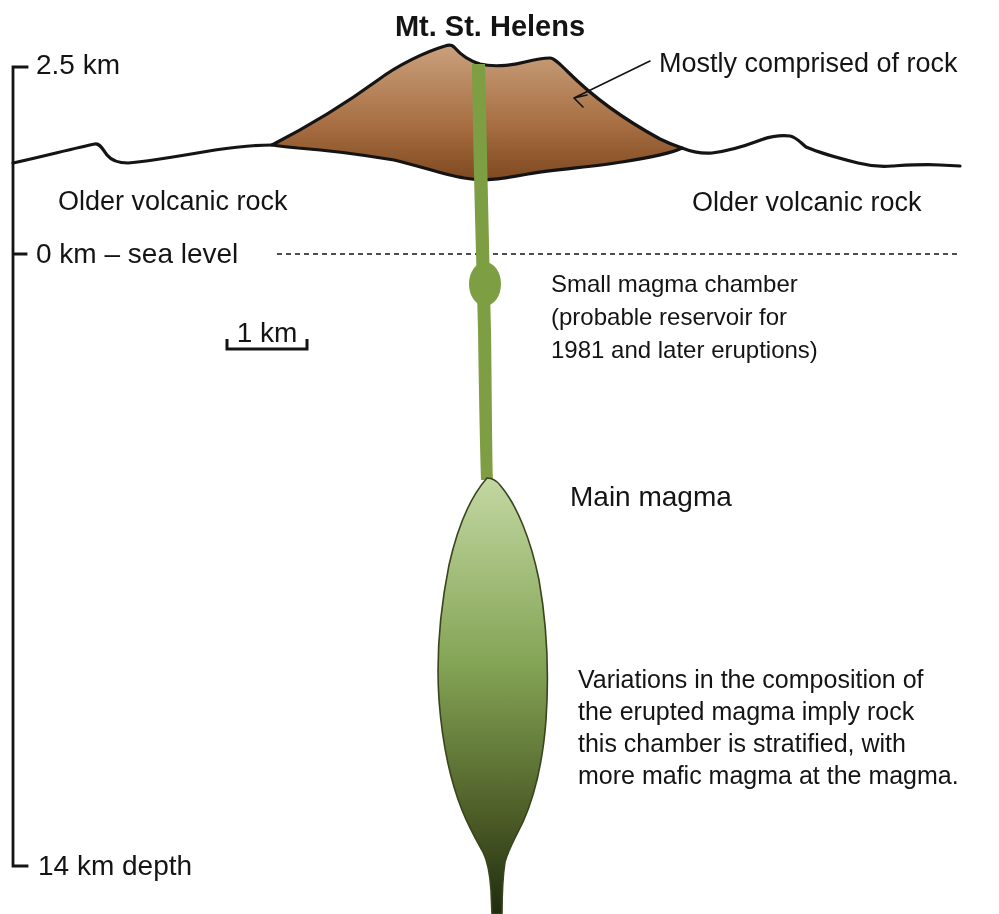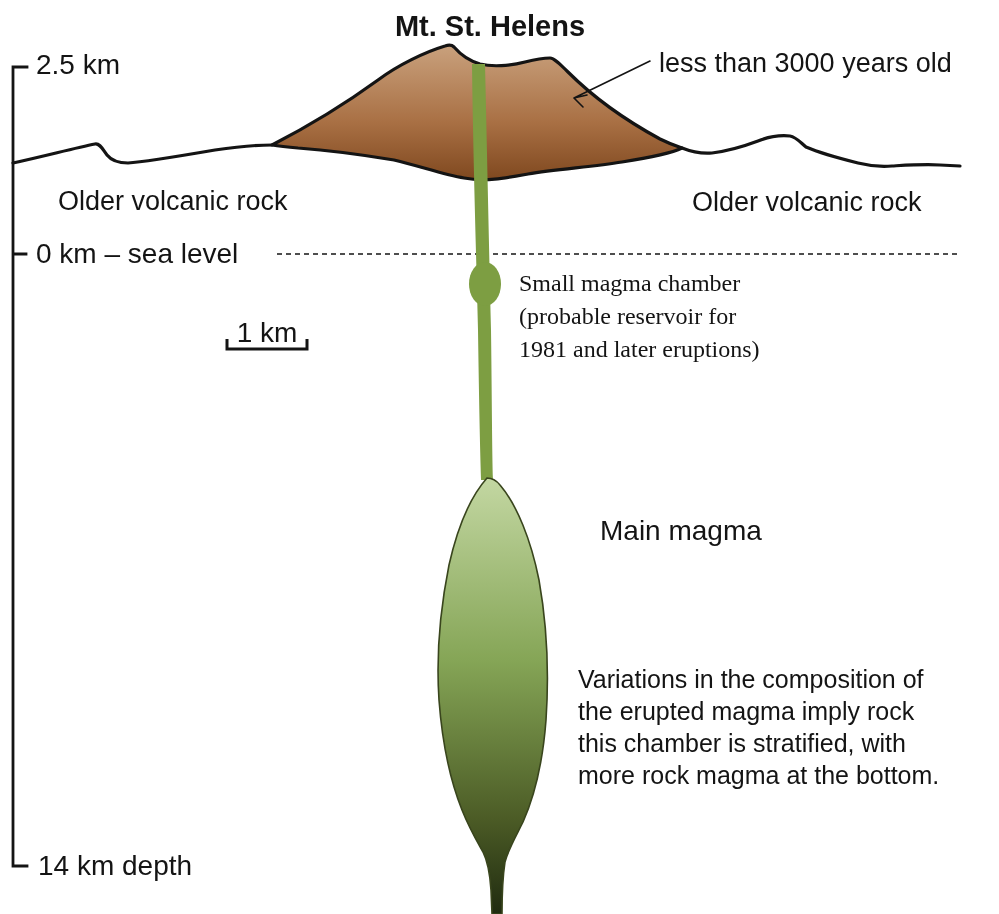--- a/index.html
+++ b/index.html
@@ -13,22 +13,22 @@
   }
   .stage svg { position:absolute; left:0; top:0; }
   .txt { position:absolute; white-space:nowrap; color:#141414; }
   .title { left:300px; top:10px; width:380px; text-align:center; font-size:29px; font-weight:700; }
   .elev  { left:36px;  top:49px;  font-size:28px;text-align:center; }
   .sea   { left:36px;  top:238px; font-size:28px; }
   .depth { left:38px;  top:850px; font-size:28px; }
   .older-left  { left:58px;  top:186px; font-size:27px; }
   .older-right { left:692px; top:187px; font-size:27px; }
   .young-note  { left:659px; top:46px;  font-size:27px; line-height:34px; }
-  .small-note  { left:519px; top:267px; font-size:24px; line-height:33px;font-family:Liberation Serif, serif; }
-  .main-label  { left:570px; top:511px; font-size:28px; line-height:40px;margin-left:30px; }
+  .small-note  { left:551px; top:267px; font-size:24px; line-height:33px; }
+  .main-label  { left:570px; top:477px; font-size:28px; line-height:40px; }
   .strat-note  { left:578px; top:663px; font-size:25px; line-height:32px; }
   .scale-label { left:227px; top:317px; width:80px; text-align:center; font-size:28px; }
 </style>
 </head>
 <body>
 
 <div class="stage">
 
   <svg width="999" height="914" viewBox="0 0 999 914">
     <defs>
@@ -114,33 +114,33 @@
 
   <div class="txt elev">2.5 km</div>
   <div class="txt sea">0 km – sea level</div>
   <div class="txt depth">14 km depth</div>
   <div class="txt scale-label">1 km</div>
 
   <div class="txt older-left">Older volcanic rock</div>
   <div class="txt older-right">Older volcanic rock</div>
 
   <div class="txt young-note">
-    <div>less than 3000 years old</div>
+    <div>Mostly comprised of rock</div>
   </div>
 
   <div class="txt small-note">
     <div>Small magma chamber</div>
     <div>(probable reservoir for</div>
     <div>1981 and later eruptions)</div>
   </div>
 
   <div class="txt main-label">
     <div>Main magma</div>
   </div>
 
   <div class="txt strat-note">
     <div>Variations in the composition of</div>
     <div>the erupted magma imply rock</div>
     <div>this chamber is stratified, with</div>
-    <div>more rock magma at the bottom.</div>
+    <div>more mafic magma at the magma.</div>
   </div>
 
 </div>
 
 </body></html>

